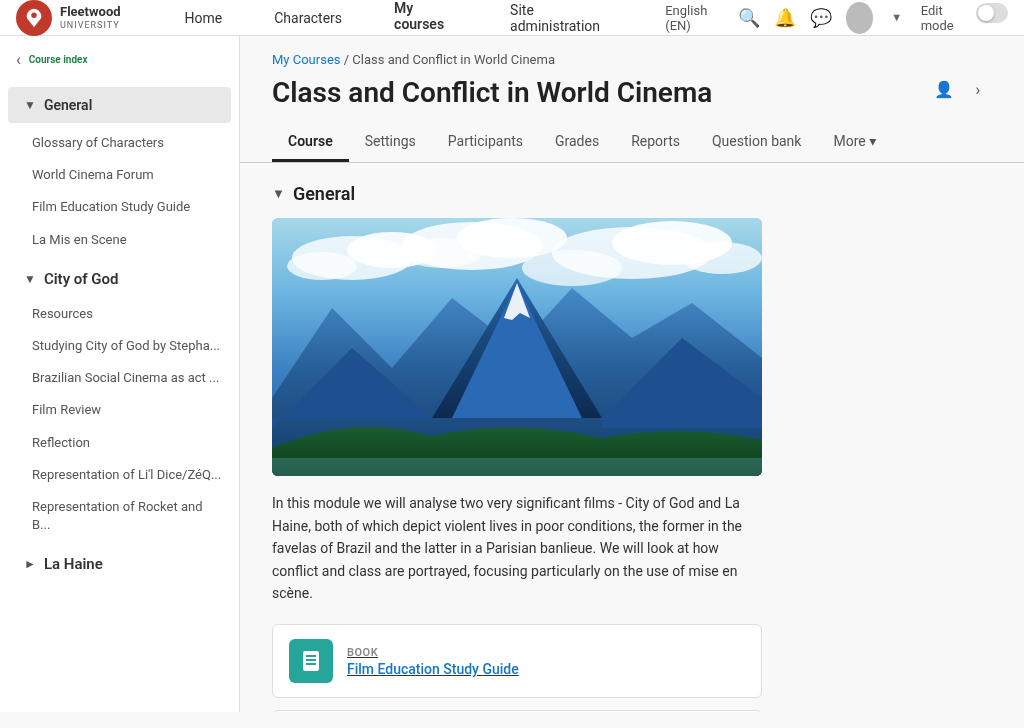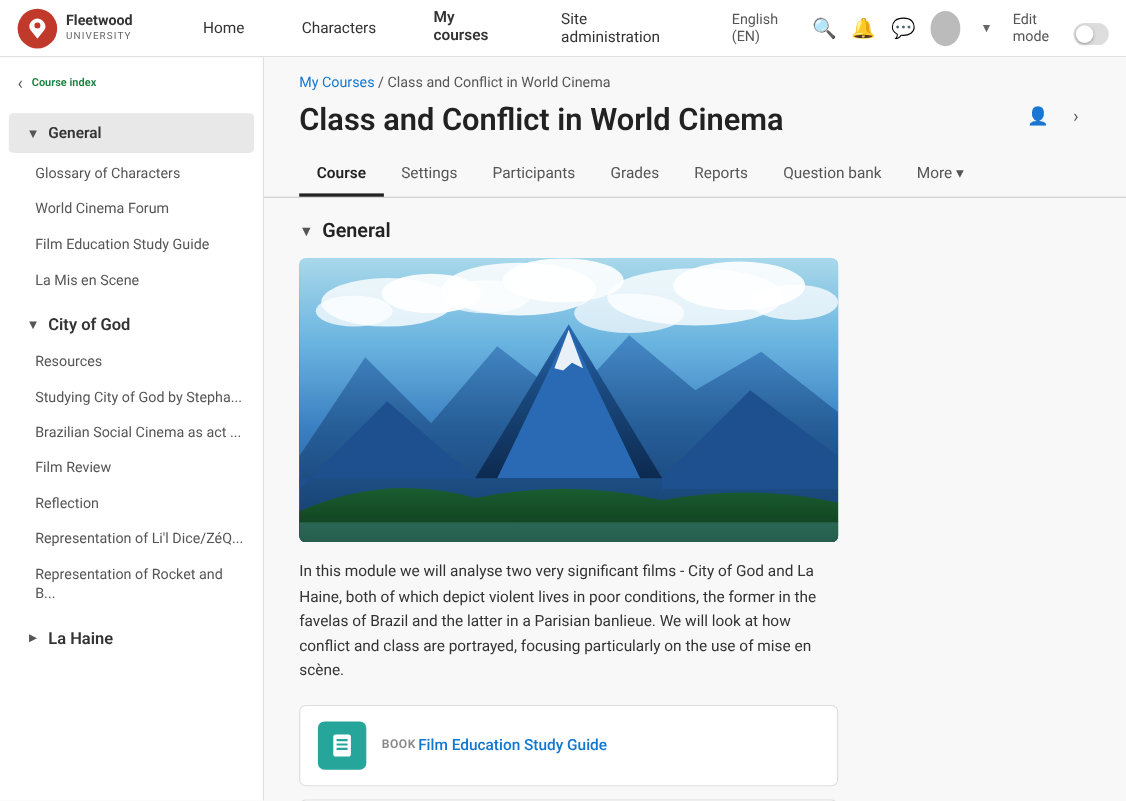--- a/index.html
+++ b/index.html
@@ -1,36 +1,36 @@
 <!DOCTYPE html>
 <html><head>
   <meta charset="utf-8">
   <style>
     * { box-sizing: border-box; margin: 0; padding: 0; }
     body { font-family: -apple-system, BlinkMacSystemFont, 'Segoe UI', Roboto, sans-serif; font-size: 14px; color: #333; background: #f8f8f8; }
 
     
     .top-nav {
       display: flex; align-items: center; background: #fff; border-bottom: 1px solid #ddd;
-      padding: 0 16px; height: 52px; gap: 24px;
+      padding: 0 16px; height: 36px; gap: 24px;
     }
     .logo-area { display: flex; align-items: center; gap: 8px; margin-right: 16px; }
     .logo-circle { width: 36px; height: 36px; background: #c0392b; border-radius: 50%; display: flex; align-items: center; justify-content: center; }
     .logo-circle svg { width: 22px; height: 22px; }
     .logo-text { display: flex; flex-direction: column; line-height: 1.2; }
     .logo-text-main { font-size: 13px; font-weight: 700; color: #333; }
     .logo-text-sub { font-size: 9px; color: #666; letter-spacing: 1px; text-transform: uppercase; }
     .nav-link { font-size: 14px; color: #333; cursor: pointer; padding: 16px 4px; text-decoration: none; margin-left: 20px; }
     .nav-link.active { color: #333; border-bottom: 3px solid #333; font-weight: 600; }
     .nav-spacer { flex: 1; }
     .nav-right { display: flex; align-items: center; gap: 12px; }
     .lang-selector { font-size: 13px; color: #555; cursor: pointer; }
     .nav-icon { width: 28px; height: 28px; display: flex; align-items: center; justify-content: center; cursor: pointer; color: #555; font-size: 18px; }
     .avatar { width: 32px; height: 32px; background: #bbb; border-radius: 50%; cursor: pointer; }
-    .edit-mode { display: flex; align-items: flex-end; gap: 6px; font-size: 13px; color: #555; }
+    .edit-mode { display: flex; align-items: flex-start; gap: 6px; font-size: 13px; color: #555; }
     .toggle { width: 38px; height: 20px; background: #ddd; border-radius: 10px; position: relative; cursor: pointer; }
     .toggle-knob { width: 16px; height: 16px; background: #fff; border-radius: 50%; position: absolute; top: 2px; left: 2px; box-shadow: 0 1px 3px rgba(0,0,0,0.3); }
 
     
     .main-layout { display: flex; height: calc(100vh - 52px); overflow: hidden; }
 
     
     .sidebar { width: 240px; background: #fff; border-right: 1px solid #e0e0e0; overflow-y: auto; flex-shrink: 0; }
     .sidebar-header { display: flex; align-items: center; gap: 8px; padding: 14px 16px; cursor: pointer; }
     .sidebar-header-icon { font-size: 16px; color: #555; }
@@ -66,21 +66,21 @@
 
     
     .hero-image { width: 100%; max-width: 490px; height: 258px; border-radius: 6px; overflow: hidden; margin-bottom: 16px; background: linear-gradient(180deg, #87ceeb 0%, #4a90d9 20%, #2266cc 45%, #1a4a8a 65%, #2a6644 80%, #1a4a2a 100%); position: relative; }
 
     .course-description { font-size: 14px; color: #333; line-height: 1.6; margin-bottom: 20px; max-width: 490px; }
 
     
     .resource-card { display: flex; align-items: center; gap: 14px; background: #fff; border: 1px solid #ddd; border-radius: 6px; padding: 14px 16px; margin-bottom: 12px; max-width: 490px; cursor: pointer; }
     .resource-icon { width: 44px; height: 44px; border-radius: 6px; background: #26a69a; display: flex; align-items: center; justify-content: center; flex-shrink: 0; }
     .resource-icon svg { width: 24px; height: 24px; fill: #fff; }
-    .resource-meta { display: flex; flex-direction: row; gap: 2px; }
+    .resource-meta { display: flex; flex-direction: column; gap: 2px; text-decoration: underline; }
     .resource-type { font-size: 11px; color: #888; text-transform: uppercase; letter-spacing: 0.5px; font-weight: 600; }
     .resource-name { font-size: 14px; color: #1177d1; font-weight: 500; }
   </style>
 </head>
 <body>
 
 <nav class="top-nav">
   <div class="logo-area">
     <div class="logo-circle">
       <svg viewBox="0 0 24 24" fill="white">

